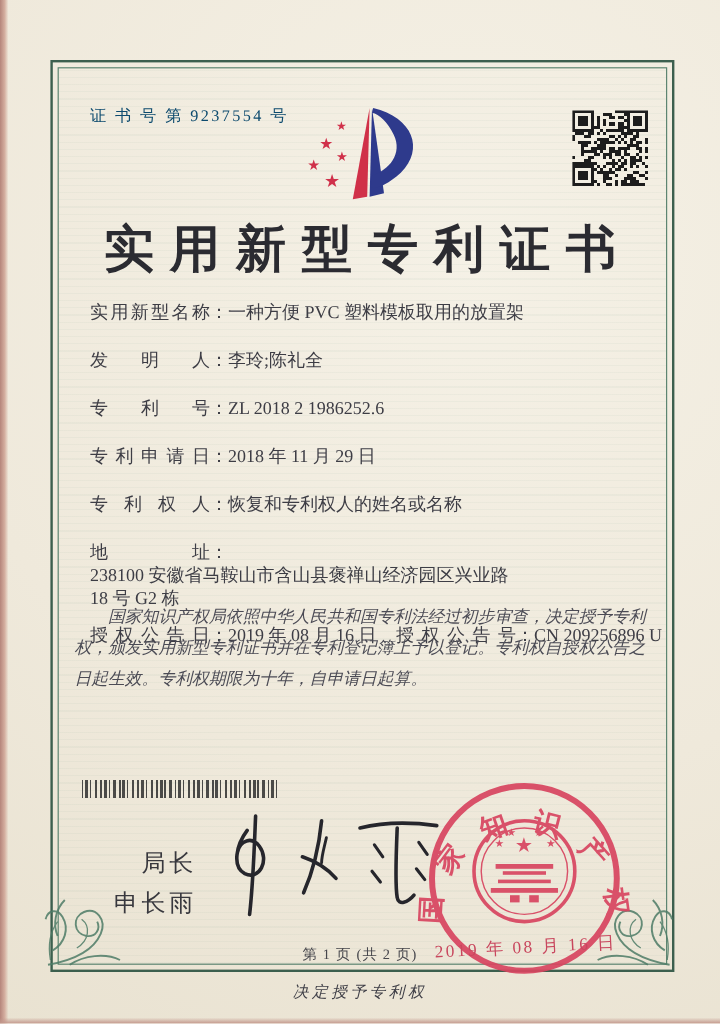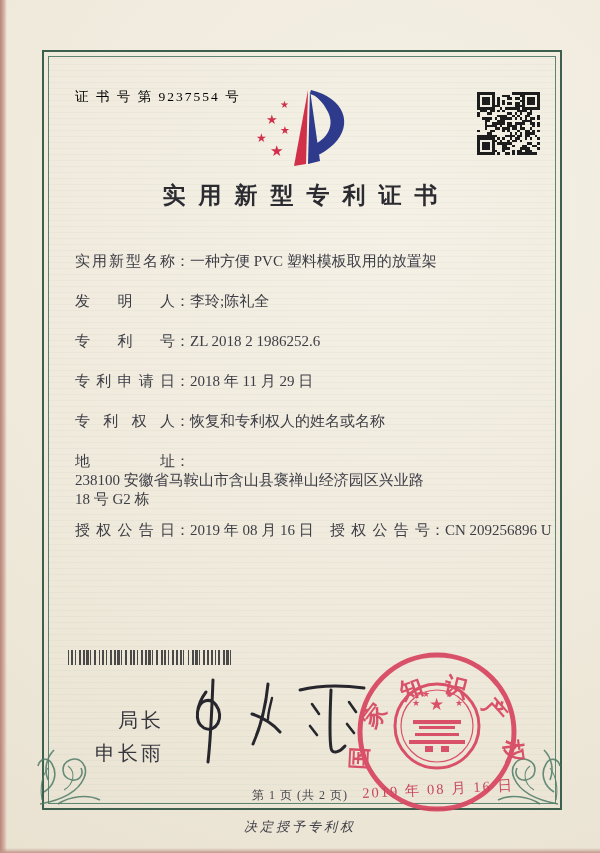--- a/index.html
+++ b/index.html
@@ -12,25 +12,25 @@
   .edge-left{position:absolute;left:0;top:0;width:7px;height:100%;
     background:linear-gradient(90deg,#b5857b,#d4ae9f 55%,rgba(212,174,159,0));}
   .edge-bottom{position:absolute;left:0;bottom:0;width:100%;height:5px;
     background:linear-gradient(0deg,#c3988d,rgba(195,152,141,0));}
   
   .border-outer{position:absolute;left:42px;top:50px;width:516px;height:756px;
     border:2px solid #3c5f4e;}
   .border-inner{position:absolute;left:4px;top:4px;right:4px;bottom:4px;
     border:1px solid #5d8571;
     background:repeating-linear-gradient(0deg,rgba(100,145,125,0.055) 0 1px,transparent 1px 6px);}
-  .certno{position:absolute;left:75px;top:88px;font-size:13.5px;color:#000000;letter-spacing:2px;}
+  .certno{position:absolute;left:75px;top:88px;font-size:13.5px;color:#0c4a6e;letter-spacing:2px;}
   .logo{position:absolute;left:236px;top:82px;width:128px;height:92px;}
   .qr{position:absolute;left:477px;top:92px;width:63px;height:63px;}
   .title{position:absolute;left:0;top:180px;width:100%;text-align:center;
-    font-size:23px;font-weight:600;color:#2b2b31;letter-spacing:13px;text-indent:13px;}
+    font-size:42px;font-weight:600;color:#2b2b31;letter-spacing:13px;text-indent:13px;}
   .fields{position:absolute;left:75px;top:252px;right:68px;font-size:15px;color:#3d3d45;}
   .row{position:relative;margin-bottom:21px;line-height:19px;}
   .jlabel{display:inline-flex;justify-content:space-between;width:100px;vertical-align:top;}
   .colon{vertical-align:top;}
   .val{display:inline-block;vertical-align:top;max-width:358px;}
   .row .pair2{position:absolute;left:255px;top:0;white-space:nowrap;}
   .row-addr{margin-bottom:12px;}
   .paras{position:absolute;left:62px;top:502px;width:480px;
     font-size:14px;line-height:26px;color:#4b4b55;font-style:italic;}
   .paras p{margin:0;text-indent:2em;}
@@ -390,20 +390,21 @@
           <span>授</span>
           <span>权</span>
           <span>公</span>
           <span>告</span>
           <span>号</span>
         </span><span class="colon">：</span><span>CN 209256896 U</span></span>
   </div>
 </div>
 
 <div class="paras">
+  <p>国家知识产权局依照中华人民共和国专利法经过初步审查，决定授予专利权，颁发实用新型专利证书并在专利登记簿上予以登记。专利权自授权公告之日起生效。专利权期限为十年，自申请日起算。</p>
 </div>
 
 <div class="barcode"></div>
 
 <div class="signer">
   <div>局长</div>
   <div>申长雨</div>
 </div>
 
 <svg class="signature" viewBox="0 0 215 100" fill="none" stroke="#26262c" stroke-width="3" stroke-linecap="round">

